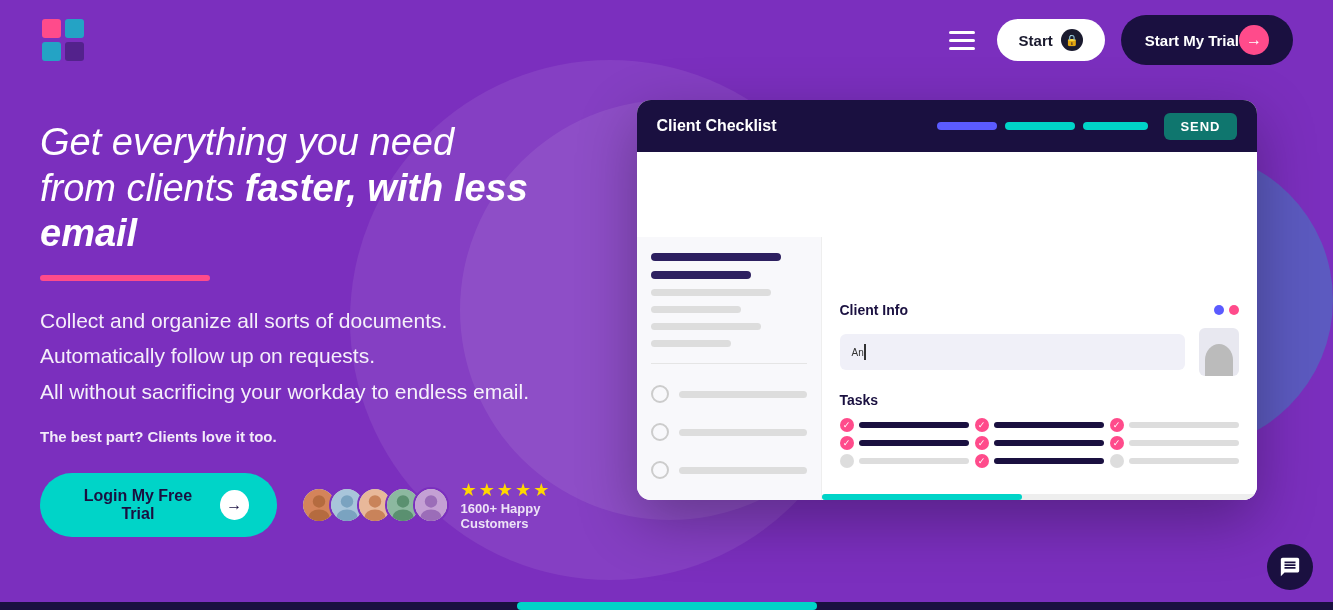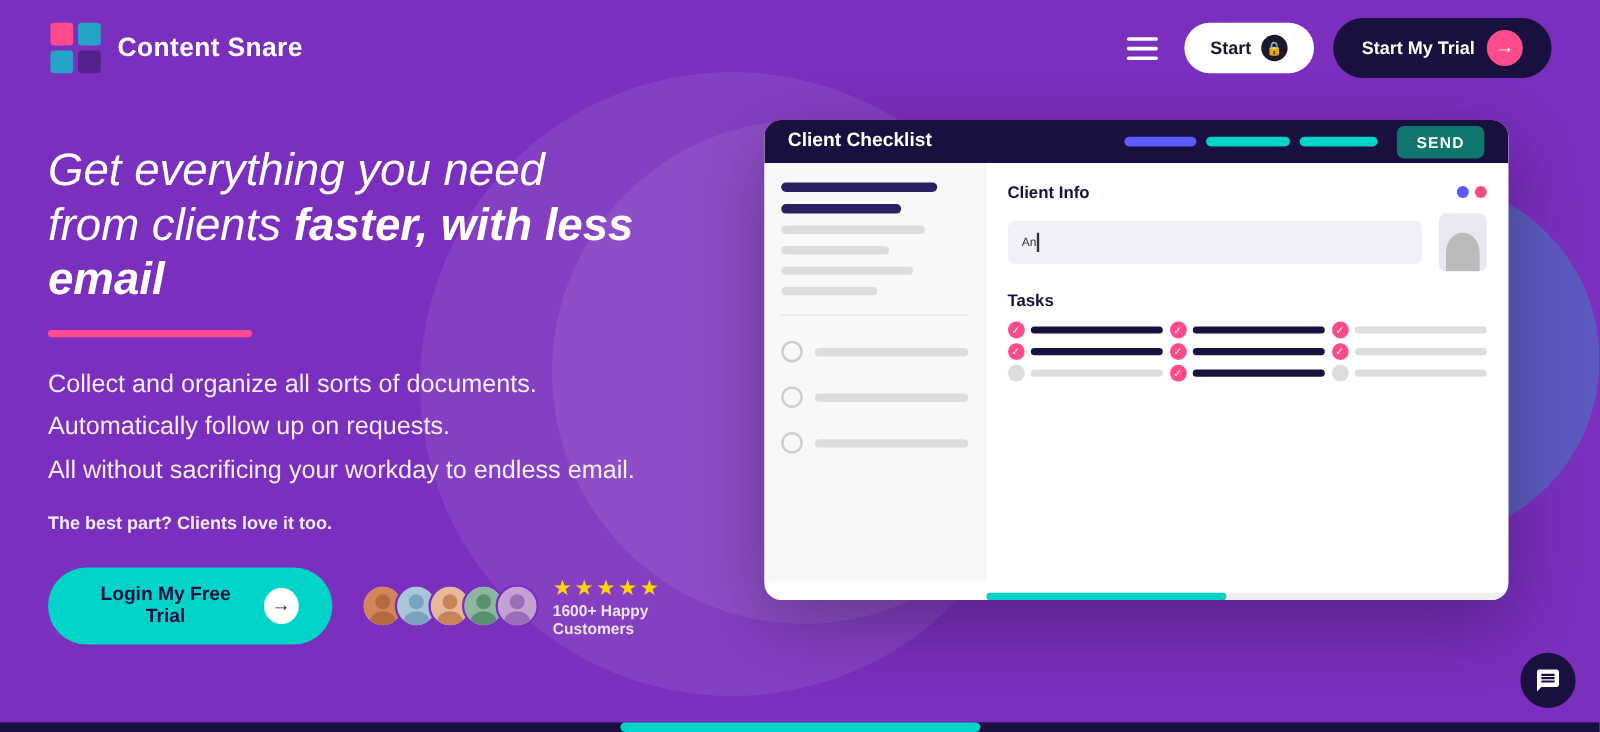--- a/index.html
+++ b/index.html
@@ -107,21 +107,21 @@
       background: #1a1040;
       border: none;
       border-radius: 50px;
       padding: 10px 24px;
       font-size: 15px;
       font-weight: 600;
       color: white;
       cursor: pointer;
       display: flex;
       align-items: center;
-      gap: 10px;
+      gap: 0;
     }
     .trial-btn .arrow-circle {
       width: 30px;
       height: 30px;
       background: #FF4B8B;
       border-radius: 50%;
       display: flex;
       align-items: center;
       justify-content: center;
       font-size: 16px;
@@ -252,21 +252,21 @@
       background: white;
       border-radius: 14px;
       overflow: hidden;
       box-shadow: 0 20px 60px rgba(0,0,0,0.3);
       position: relative;
     }
 
     
     .mockup-header {
       background: #1a1040;
-      height: 36px;
+      height: 52px;
       display: flex;
       align-items: center;
       padding: 12px 20px;
       gap: 16px;
     }
     .mockup-title {
       color: white;
       font-size: 16px;
       font-weight: 700;
       flex: 1;
@@ -292,20 +292,21 @@
       font-size: 13px;
       font-weight: 700;
       letter-spacing: 1px;
       cursor: pointer;
     }
 
     
     .mockup-body {
       display: flex;
       height: calc(400px - 52px);
+      align-items: flex-end;
     }
 
     
     .mockup-left-panel {
       width: 185px;
       background: #f8f8fb;
       border-right: 1px solid #eee;
       padding: 16px 14px;
       display: flex;
       flex-direction: column;
@@ -539,21 +540,20 @@
 
 <nav class="navbar">
   <div class="logo-area">
 
     <svg class="logo-icon" viewBox="0 0 46 46" fill="none" xmlns="http://www.w3.org/2000/svg">
       <rect x="2" y="2" width="19" height="19" rx="3" fill="#FF4B8B"></rect>
       <rect x="25" y="2" width="19" height="19" rx="3" fill="#00D4C8" opacity="0.7"></rect>
       <rect x="2" y="25" width="19" height="19" rx="3" fill="#00D4C8" opacity="0.7"></rect>
       <rect x="25" y="25" width="19" height="19" rx="3" fill="#1a1040" opacity="0.4"></rect>
     </svg>
-    <span class="logo-text">Content Snare</span>
   </div>
 
   <div class="nav-right">
     <button class="hamburger-btn" aria-label="Menu">
       <span></span>
       <span></span>
       <span></span>
     </button>
     <button class="login-btn">
       <span>Start</span>

